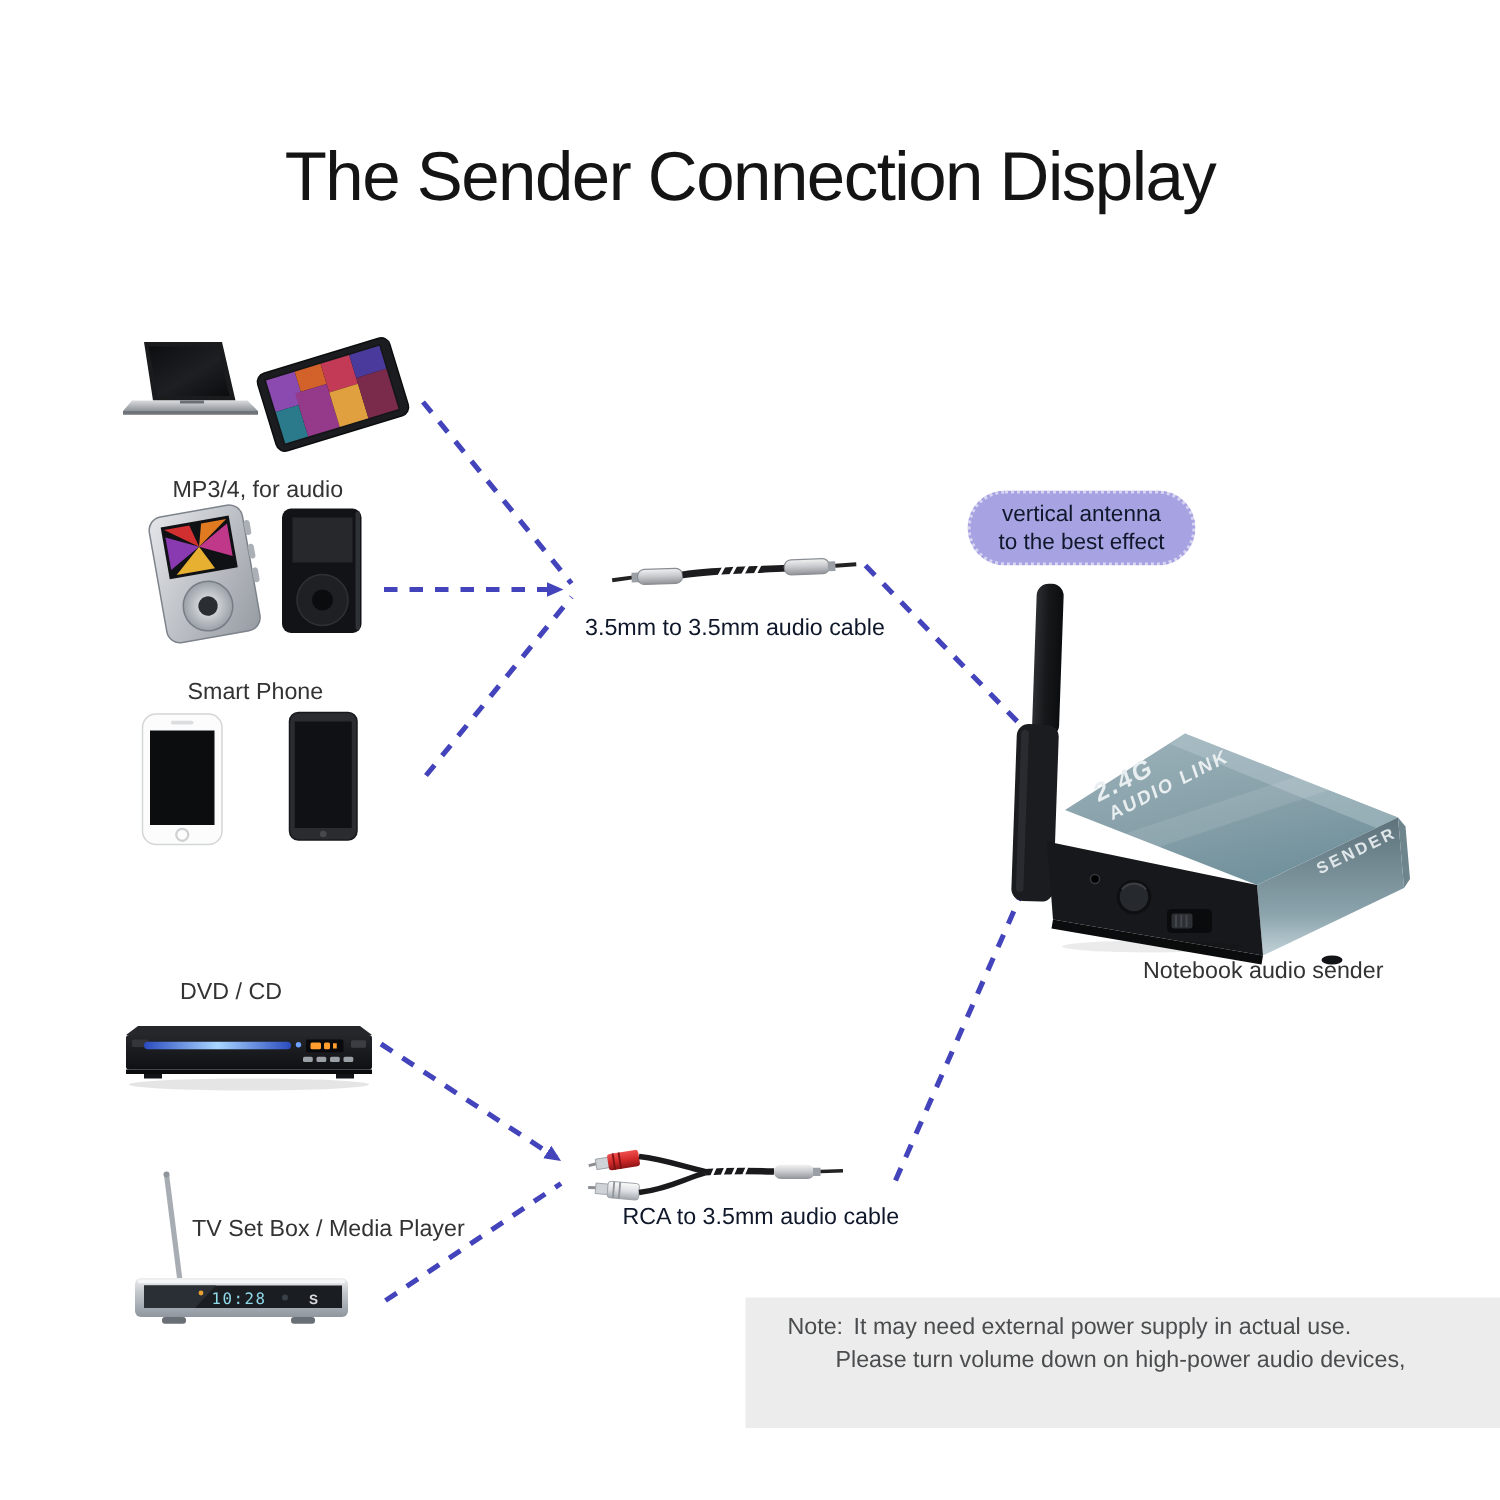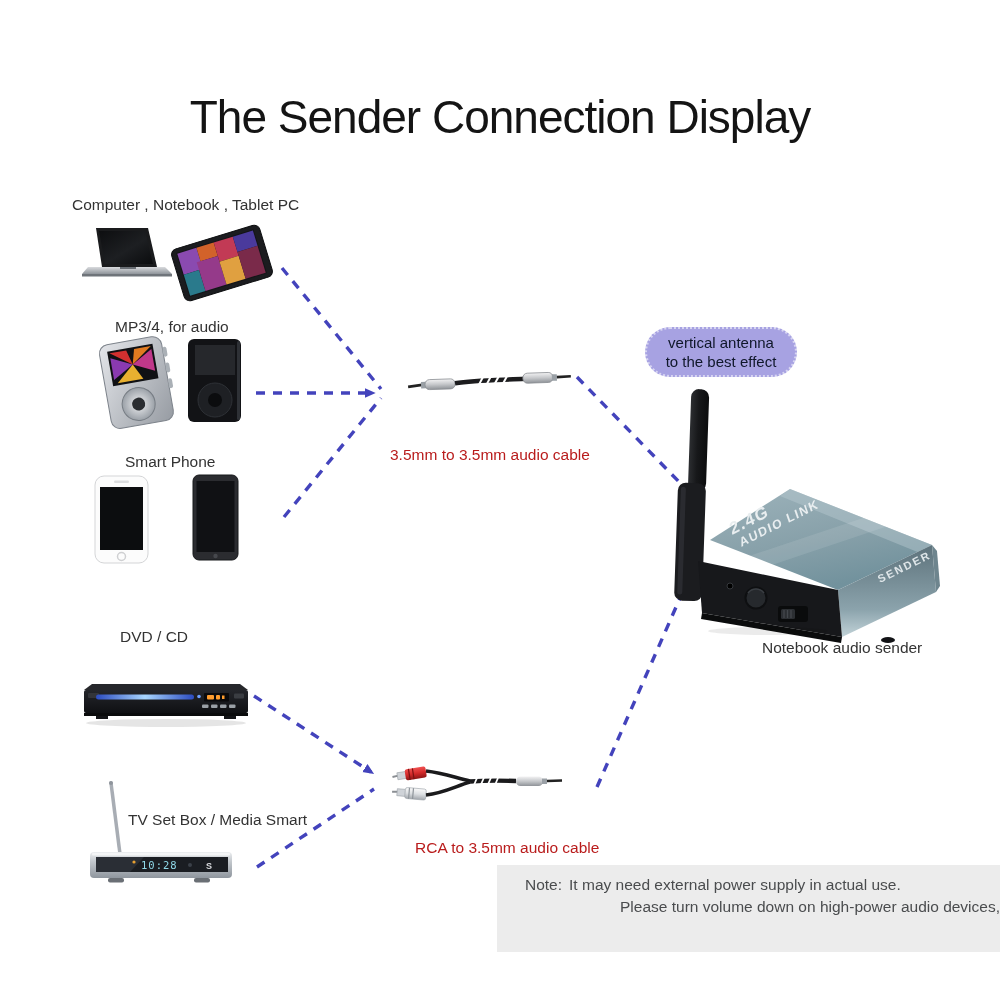--- a/index.html
+++ b/index.html
@@ -2,30 +2,30 @@
 <html><head>
 <meta charset="utf-8">
 <style>
   html,body{margin:0;padding:0;background:#fff;}
   #stage{position:relative;width:1000px;height:1000px;background:#ffffff;overflow:hidden;
          font-family:"Liberation Sans","DejaVu Sans",sans-serif;color:#3a3a3a;}
   .abs{position:absolute;}
   #page-title{left:0;top:90px;width:1000px;text-align:center;
     font-size:46px;font-weight:normal;letter-spacing:-1px;color:#141414;}
   .dev-label{font-size:15.5px;color:#333;white-space:nowrap;}
-  .cable-label{font-size:15.5px;color:#b91c1c;white-space:nowrap;margin-top:36px;}
+  .cable-label{font-size:15.5px;color:#0f172a;white-space:nowrap;}
   #callout{left:645px;top:327px;width:152px;height:50px;border-radius:25px;
     background:#a7a2e2;border:2px dotted rgba(255,255,255,.55);box-sizing:border-box;
     display:flex;flex-direction:column;align-items:center;justify-content:center;
     color:#0f172a;font-size:15px;line-height:19px;text-align:center;}
   #note-box{left:497px;top:865px;width:503px;height:87px;background:#ececec;
     box-sizing:border-box;padding-top:9px;font-size:15.5px;line-height:22px;color:#4a4c4e;}
   #note-box .row1{padding-left:28px;}
   #note-box .row1 .prefix{margin-right:7px;}
-  #note-box .indent{padding-left:44px;text-align:right;}
+  #note-box .indent{padding-left:60px;}
   svg{display:block;}
 </style>
 </head>
 <body>
 
 <div id="stage">
 
   <div class="abs" id="page-title">The Sender Connection Display</div>
 
   <svg class="abs" style="left:0;top:0" width="1000" height="1000" viewBox="0 0 1000 1000">
@@ -38,21 +38,20 @@
       <path d="M282,268 L381,389"></path>
       <path d="M256,393 L372,393" marker-end="url(#arr)"></path>
       <path d="M284,517 L381,398"></path>
       <path d="M577,377 L685,488"></path>
       <path d="M254,696 L371,772" marker-end="url(#arr)"></path>
       <path d="M257,867 L374,789"></path>
       <path d="M597,787 L684,589"></path>
     </g>
   </svg>
 
-  <div class="abs dev-label" style="left:72px;top:196px">Computer , Notebook ,  Tablet PC</div>
 
   <svg class="abs" style="left:82px;top:226px" width="92" height="62">
     <defs>
       <linearGradient id="lapbase" x1="0" y1="0" x2="0" y2="1">
         <stop offset="0" stop-color="#d9dbde"></stop>
           <stop offset="1" stop-color="#8f949a"></stop>
       </linearGradient>
       <linearGradient id="lapscr" x1="0" y1="0" x2="1" y2="1">
         <stop offset="0" stop-color="#0d0e10"></stop>
           <stop offset=".55" stop-color="#1d1f22"></stop>
@@ -217,21 +216,21 @@
     <g stroke="#44484d" stroke-width="1.3">
         <line x1="136" y1="227" x2="136" y2="235"></line>
         <line x1="139.5" y1="227" x2="139.5" y2="235"></line>
         <line x1="143" y1="227" x2="143" y2="235"></line>
       </g>
     <ellipse cx="240" cy="257" rx="7" ry="3" fill="#121316"></ellipse>
     <ellipse cx="120" cy="248" rx="60" ry="4" fill="#000" opacity=".08"></ellipse>
   </svg>
   <div class="abs dev-label" style="left:762px;top:639px">Notebook audio sender</div>
 
-  <div class="abs dev-label" style="left:120px;top:628px">DVD / CD</div>
+  <div class="abs dev-label" style="left:120px;top:653px">DVD / CD</div>
   <svg class="abs" style="left:82px;top:676px" width="172" height="56">
     <defs>
       <linearGradient id="dvdf" x1="0" y1="0" x2="0" y2="1">
         <stop offset="0" stop-color="#24262b"></stop>
           <stop offset="1" stop-color="#0f1013"></stop>
       </linearGradient>
       <linearGradient id="dvdblue" x1="0" y1="0" x2="1" y2="0">
         <stop offset="0" stop-color="#2b4bbf"></stop>
           <stop offset=".5" stop-color="#a8d6ff"></stop>
           <stop offset="1" stop-color="#2b4bbf"></stop>
@@ -254,21 +253,21 @@
         <rect x="129" y="28.5" width="6.5" height="3.5" rx="1"></rect>
         <rect x="138" y="28.5" width="6.5" height="3.5" rx="1"></rect>
         <rect x="147" y="28.5" width="6.5" height="3.5" rx="1"></rect>
       </g>
     <rect x="2" y="37" width="164" height="3" fill="#0a0b0c"></rect>
     <rect x="14" y="40" width="12" height="3" fill="#131417"></rect>
       <rect x="142" y="40" width="12" height="3" fill="#131417"></rect>
     <ellipse cx="84" cy="47" rx="80" ry="4" fill="#000" opacity=".10"></ellipse>
   </svg>
 
-  <div class="abs dev-label" style="left:128px;top:811px">TV Set Box / Media Smart</div>
+  <div class="abs dev-label" style="left:128px;top:811px">TV Set Box / Media Player</div>
   <svg class="abs" style="left:86px;top:778px" width="152" height="110">
     <defs>
       <linearGradient id="stb" x1="0" y1="0" x2="0" y2="1">
         <stop offset="0" stop-color="#eceef0"></stop>
           <stop offset=".35" stop-color="#c4c9ce"></stop>
           <stop offset="1" stop-color="#8f969e"></stop>
       </linearGradient>
     </defs>
     <line x1="25" y1="5" x2="34" y2="76" stroke="#a8adb4" stroke-width="3.5" stroke-linecap="round"></line>
     <circle cx="25" cy="5" r="2" fill="#8f959c"></circle>

